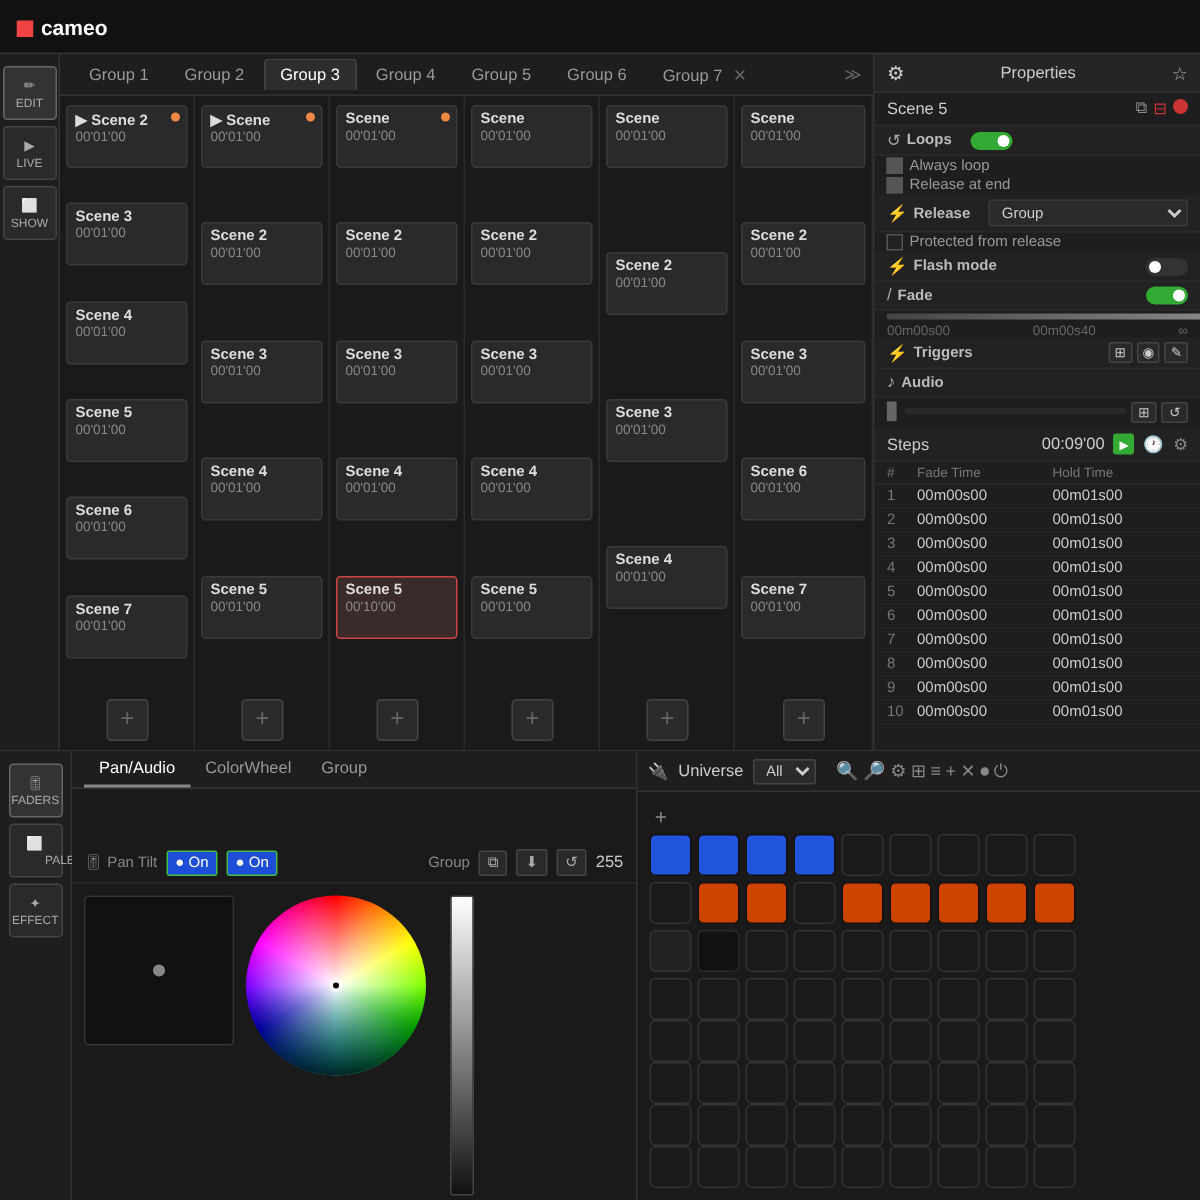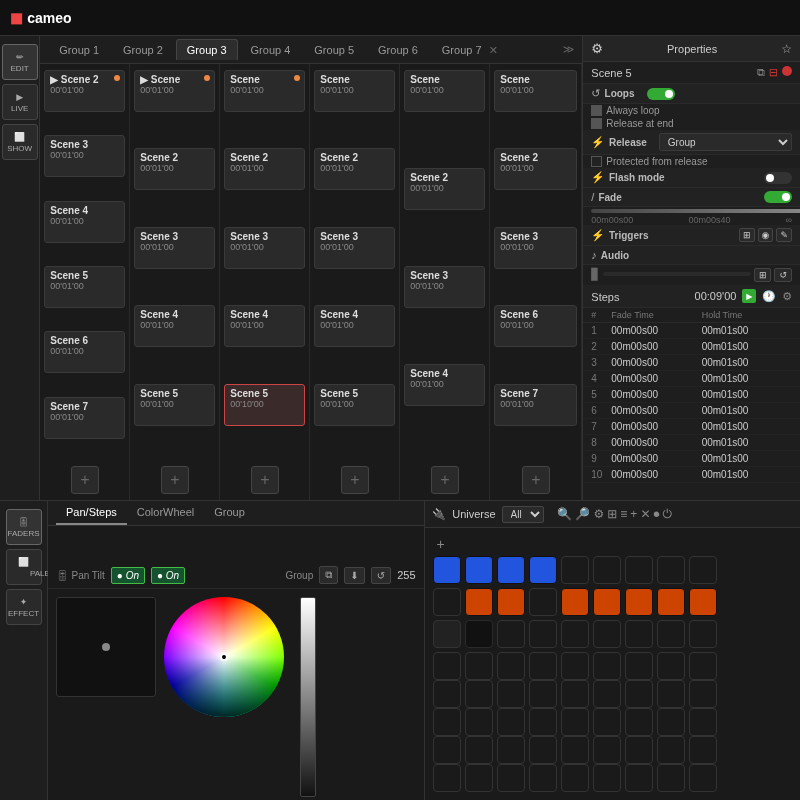--- a/index.html
+++ b/index.html
@@ -219,21 +219,21 @@
     .gear-icon { font-size: 13px; }
     .star-icon { color: #aaa; font-size: 12px; }
     .play-btn {
       width: 14px; height: 14px; background: #3a3; border-radius: 2px;
       display: flex; align-items: center; justify-content: center; color: #fff; font-size: 8px;
     }
     .small-btn {
       padding: 2px 5px; background: #2a2a2a; border: 1px solid #444;
       border-radius: 2px; color: #aaa; font-size: 10px; cursor: pointer;
     }
-    .small-btn.green { background: #14532d; border-color: #4b4; color: #fff; font-style: italic; }
+    .small-btn.green { background: #1d4ed8; border-color: #4b4; color: #fff; }
     .toggle-switch {
       width: 28px; height: 12px; background: #3a3; border-radius: 6px; position: relative;
     }
     .toggle-knob {
       position: absolute; right: 2px; top: 2px; width: 8px; height: 8px;
       background: #fff; border-radius: 50%;
     }
     .section-header-row {
       display: flex; align-items: center; gap: 4px; padding: 3px 8px;
       background: #222; border-bottom: 1px solid #2a2a2a;
@@ -609,21 +609,21 @@
       <span style="font-size:8px;padding-left:48px;">PALETTE</span>
     </div>
     <div class="sidebar-btn">
       <span>✦</span>
       <span style="font-size:8px;">EFFECT</span>
     </div>
   </div>
 
   <div class="bottom-control">
     <div class="bottom-tabs">
-      <div class="bottom-tab active">Pan/Steps</div>
+      <div class="bottom-tab active">Pan/Audio</div>
       <div class="bottom-tab">ColorWheel</div>
       <div class="bottom-tab">Group</div>
     </div>
 
     <div style="display:flex;align-items:center;padding:4px 8px;gap:6px;border-bottom:1px solid #2a2a2a;margin-top:36px;">
       <span style="color:#888;font-size:10px;">🎚 Pan Tilt</span>
       <span class="small-btn green">● On</span>
       <span class="small-btn green">● On</span>
       <span style="margin-left:auto;color:#888;font-size:10px;">Group</span>
       <span class="small-btn">⧉</span>

